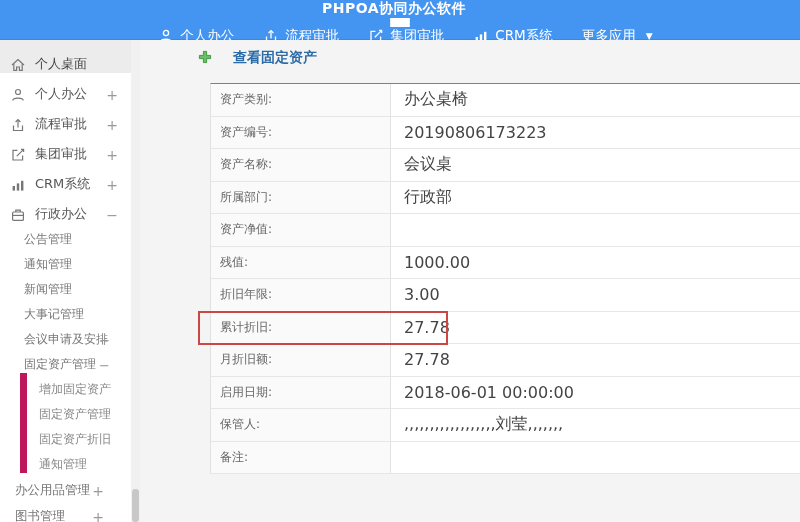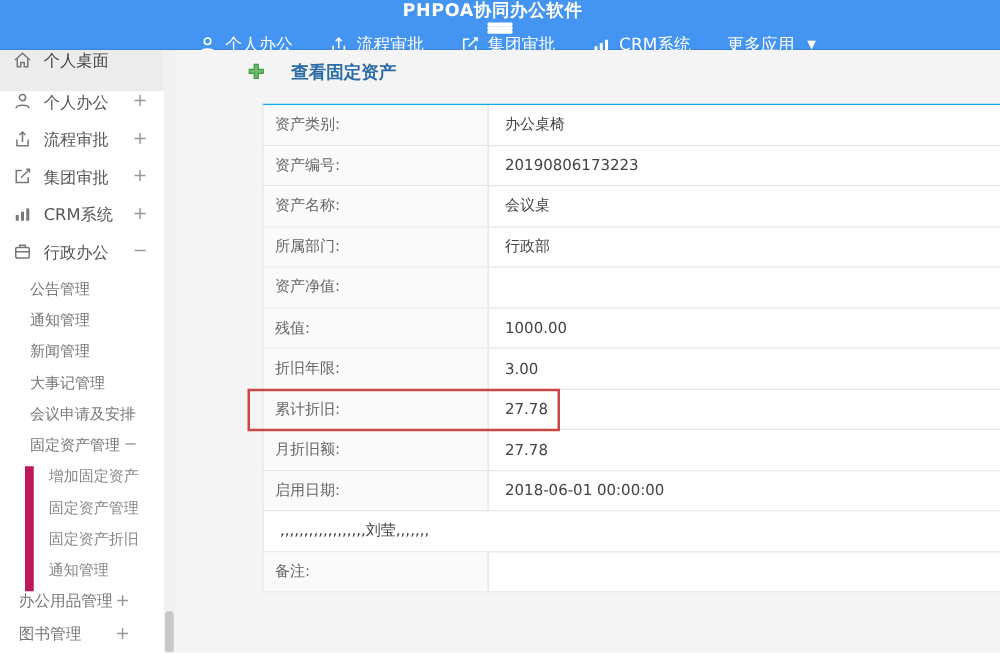--- a/index.html
+++ b/index.html
@@ -38,21 +38,21 @@
   
   .sidebar {
     position:absolute; top:40px; left:0; width:140px; height:482px;
     background:#fff; overflow:hidden;
   }
   .sb-scrolltrack { position:absolute; top:0; right:0; width:9px; height:482px; background:#f1f1f1; }
   .sb-scrollthumb { position:absolute; bottom:0; left:1px; width:7px; height:33px; background:#c8c8c8; border-radius:3px; }
   .sb-inner { width:131px; }
   ul { list-style:none; }
   .sb-item {
-    position:relative; height:30px; display:flex; align-items:flex-start;
+    position:relative; height:30px; display:flex; align-items:flex-end;
     padding-left:10px; color:#555; font-size:13px; cursor:pointer; white-space:nowrap;
   }
   .sb-item.active { height:33px; background:#ececec; color:#444; }
   .sb-icon { width:16px; height:16px; margin-right:9px; color:#777; flex:0 0 16px; }
   .expand { position:absolute; right:13px; color:#999; font-size:14px; font-weight:normal; }
   .sb-sub .sb-item { height:25px; padding-left:24px; font-size:12px; color:#777; }
   .sb-sub .expand { right:21px; font-size:13px; }
   .sb-sub3 { margin-left:20px; border-left:7px solid #be185d; }
   .sb-sub3 .sb-item { height:25px; padding-left:12px; font-size:12px; color:#888; }
   .sb-other .sb-item { height:26px; padding-left:15px; font-size:12.5px; color:#777; }
@@ -72,21 +72,21 @@
   .trow { display:flex; height:32.5px; border-bottom:1px solid #e6e6e6; }
   .tlabel {
     width:180px; padding-left:9px; background:#fafafa;
     border-right:1px solid #e2e2e2;
     display:flex; align-items:center;
     font-size:12px; color:#666; white-space:nowrap;
   }
   .tvalue {
     flex:1; padding-left:13px;
     display:flex; align-items:center;
-    font-size:12px; color:#444; white-space:nowrap; overflow:hidden;
+    font-size:16px; color:#444; white-space:nowrap; overflow:hidden;
   }
 
   .highlight-box {
     position:absolute; left:58px; top:271px; width:250px; height:34px;
     border:2px solid #cb4746; background:transparent; z-index:5;
     pointer-events:none;
   }
 </style>
 </head>
 <body>
@@ -311,20 +311,21 @@
       </div>
     <div class="trow">
         <div class="tlabel">月折旧额:</div>
         <div class="tvalue">27.78</div>
       </div>
     <div class="trow">
         <div class="tlabel">启用日期:</div>
         <div class="tvalue">2018-06-01 00:00:00</div>
       </div>
     <div class="trow">
+        <div class="tlabel">保管人:</div>
         <div class="tvalue">,,,,,,,,,,,,,,,,,,刘莹,,,,,,,</div>
       </div>
     <div class="trow">
         <div class="tlabel">备注:</div>
         <div class="tvalue"></div>
       </div>
   </div>
 
   <div class="highlight-box"></div>
 </div>

